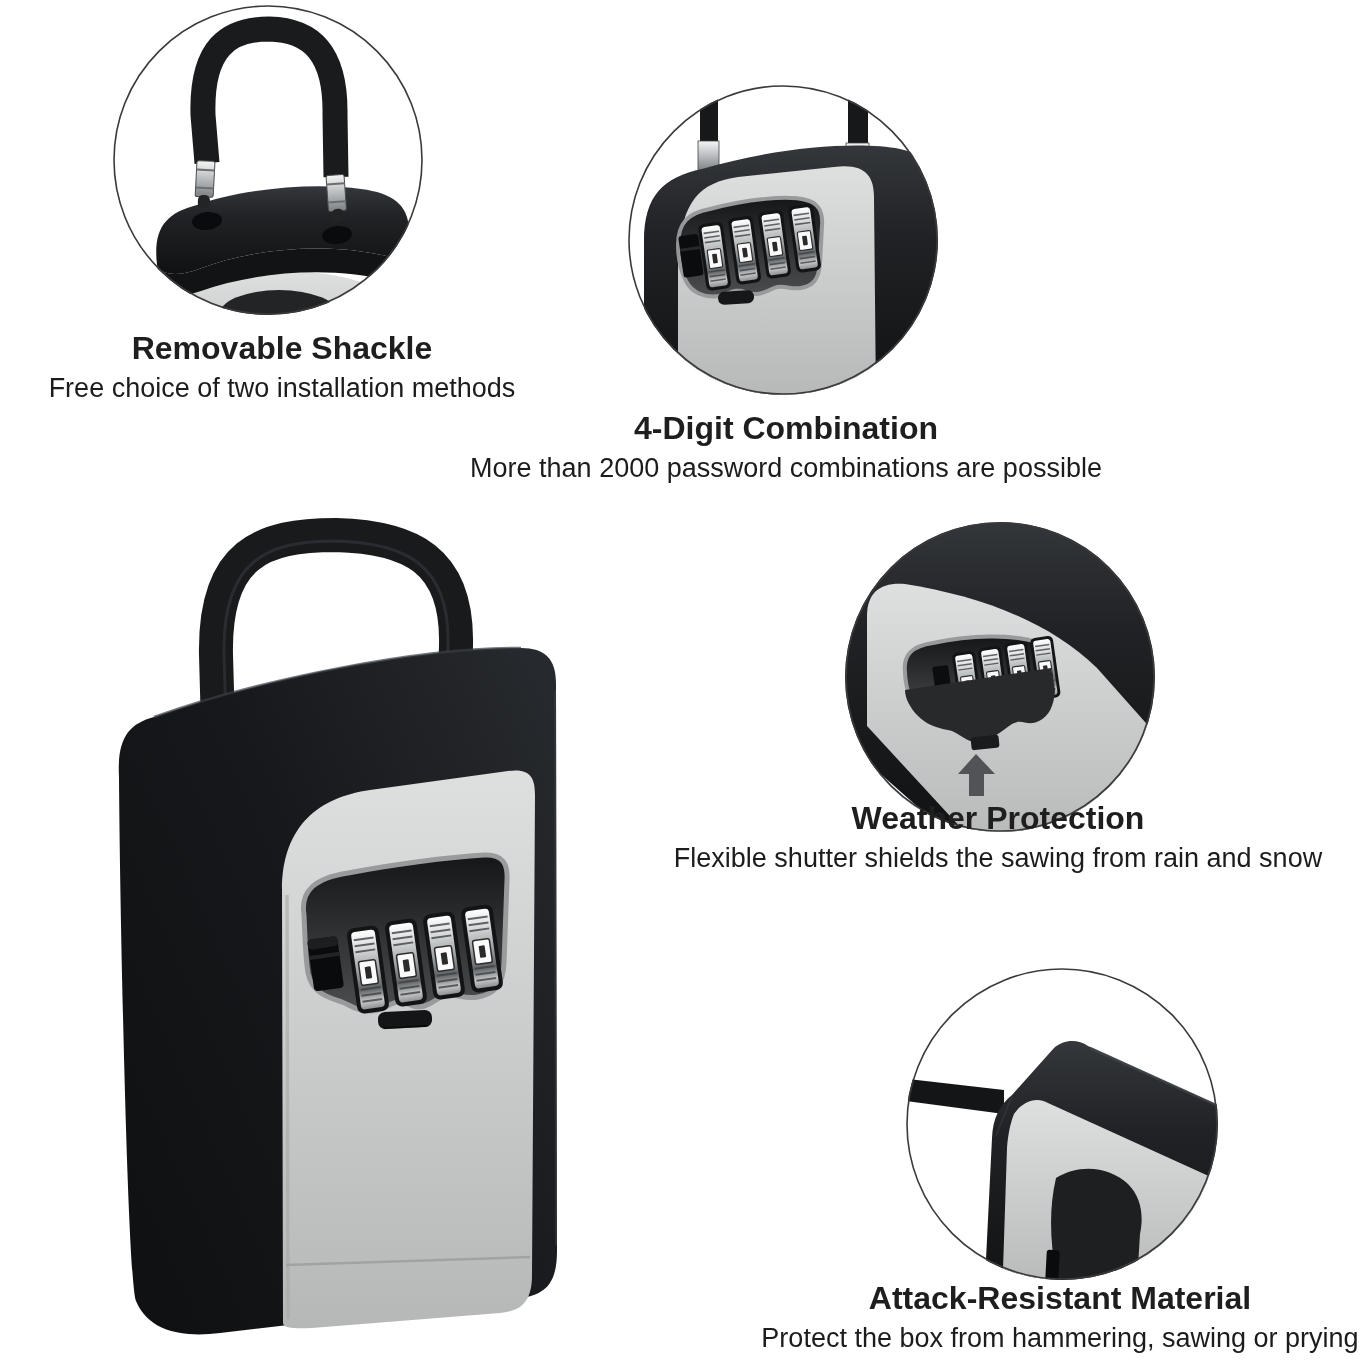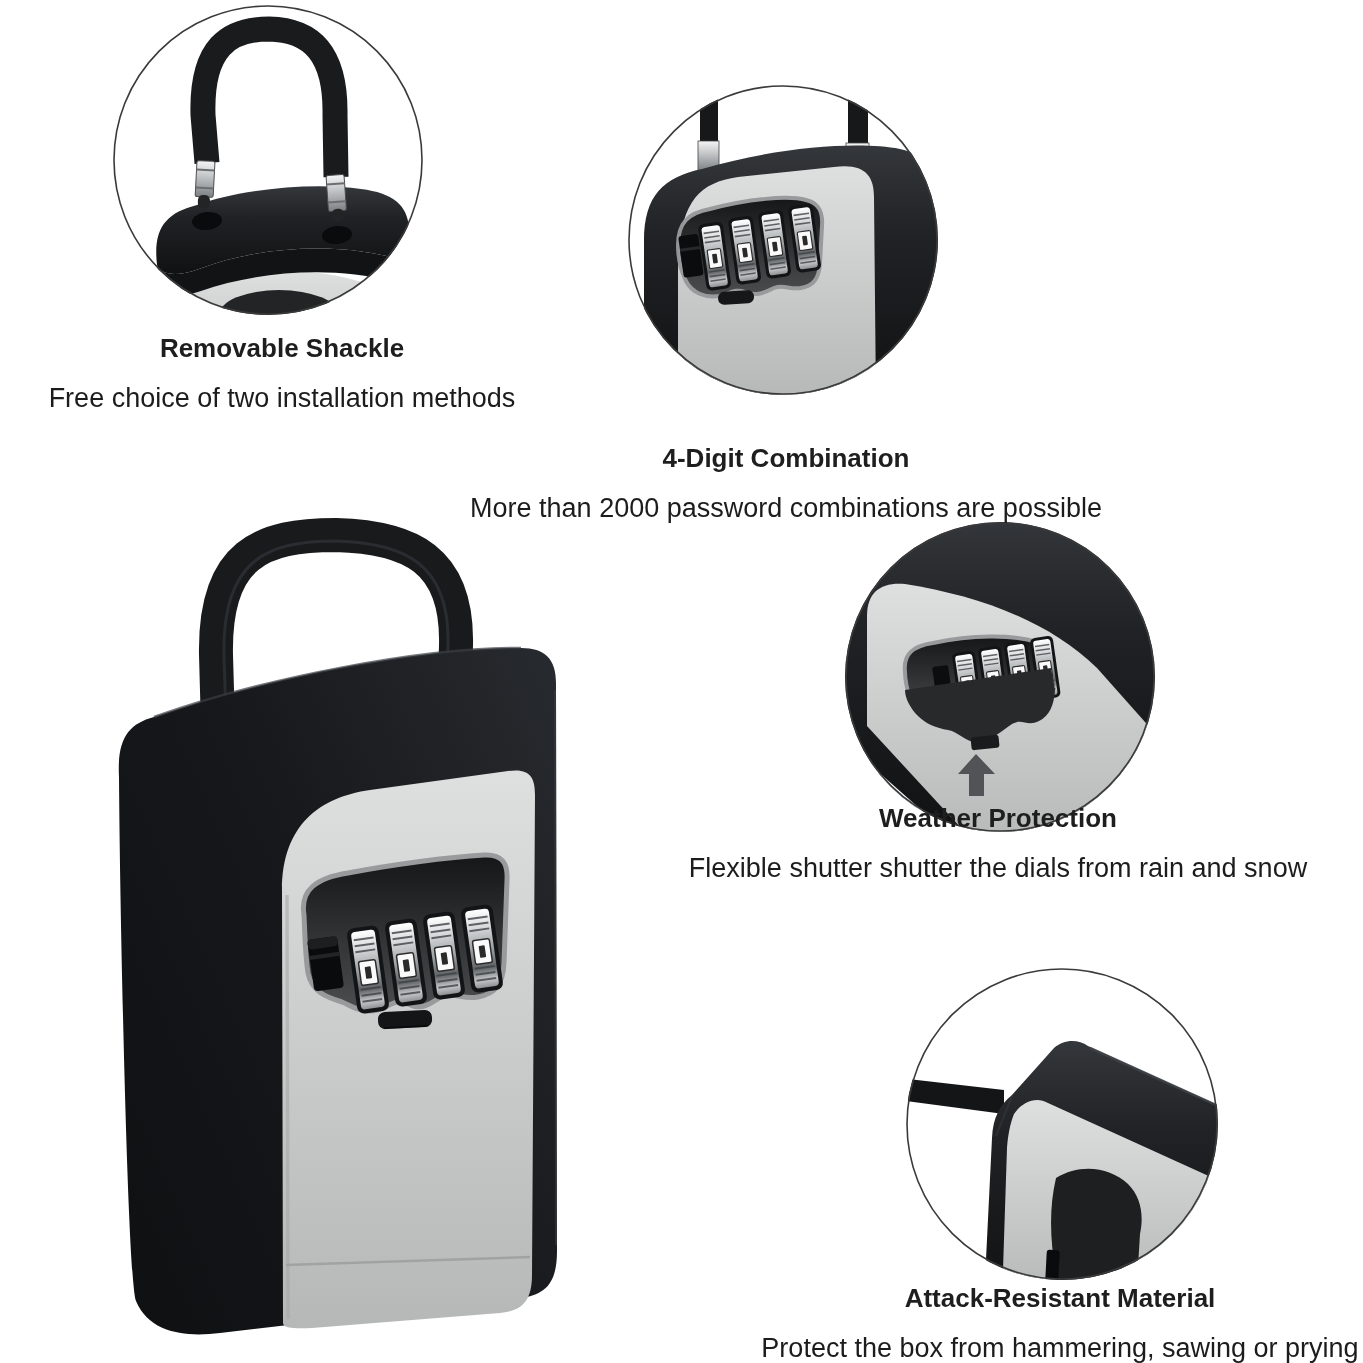--- a/index.html
+++ b/index.html
@@ -4,25 +4,25 @@
 <style>
   html,body{margin:0;padding:0;}
   body{
     width:1363px;height:1363px;background:#ffffff;overflow:hidden;position:relative;
     font-family:"Liberation Sans", sans-serif;
   }
   .abs{position:absolute;}
   .caption{position:absolute;text-align:center;pointer-events:none;}
   .cap-title{
     font-family:"Liberation Sans", sans-serif;
-    font-weight:700;font-size:26px;line-height:38px;color:#1e1e1e;letter-spacing:0px;
+    font-weight:700;font-size:32px;line-height:38px;color:#1e1e1e;letter-spacing:0px;
   }
   .cap-sub{
     font-family:"Liberation Sans", sans-serif;
-    font-weight:400;font-size:27px;line-height:31px;color:#1c1c1c;margin-top:16px;
+    font-weight:400;font-size:27px;line-height:31px;color:#1c1c1c;margin-top:6px;
   }
   svg{display:block;}
 </style>
 </head>
 <body>
 
 <svg width="0" height="0" style="position:absolute" aria-hidden="true">
   <defs>
     <linearGradient id="gBodyMain" x1="0" y1="0.8" x2="1" y2="0.1">
       <stop offset="0" stop-color="#101113"></stop>
@@ -231,26 +231,26 @@
     </g>
     <circle cx="158" cy="158" r="155" fill="none" stroke="#3a3a3a" stroke-width="1.6"></circle>
   </svg>
 </div>
 
 <div class="caption" style="left:20px;top:329px;width:524px">
   <div class="cap-title">Removable Shackle</div>
   <div class="cap-sub">Free choice of two installation methods</div>
 </div>
 
-<div class="caption" style="left:426px;top:439px;width:720px">
+<div class="caption" style="left:426px;top:409px;width:720px">
   <div class="cap-title">4-Digit Combination</div>
   <div class="cap-sub">More than 2000 password combinations are possible</div>
 </div>
 
 <div class="caption" style="left:638px;top:799px;width:720px">
   <div class="cap-title">Weather Protection</div>
-  <div class="cap-sub">Flexible shutter shutter the dials from rain and snow</div>
+  <div class="cap-sub">Flexible shutter shields the sawing from rain and snow</div>
 </div>
 
 <div class="caption" style="left:700px;top:1279px;width:720px">
   <div class="cap-title">Attack-Resistant Material</div>
   <div class="cap-sub">Protect the box from hammering, sawing or prying</div>
 </div>
 
 </body></html>

